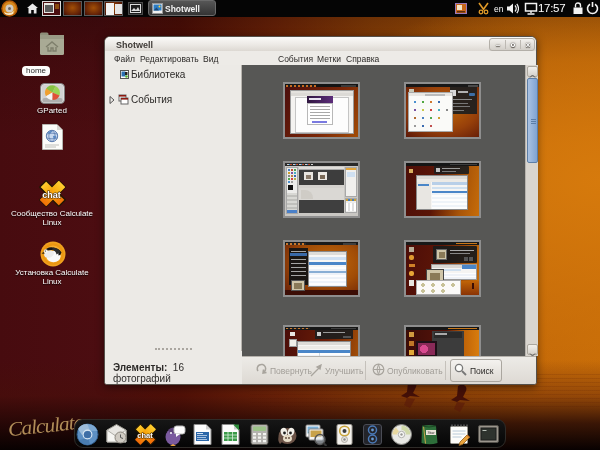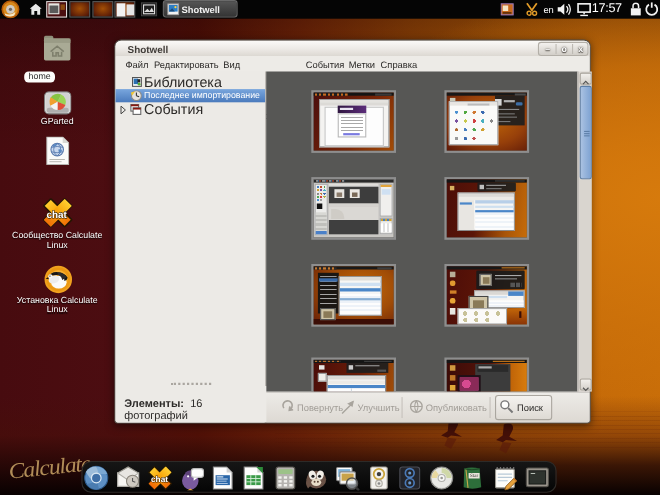--- a/index.html
+++ b/index.html
@@ -29,21 +29,21 @@
 #titlebar { position:absolute; left:0; top:0; width:431px; height:14px; border-radius:5px 5px 0 0;
   background:linear-gradient(to bottom,#fbfaf8 0%,#ece9e5 55%,#dcd8d2 100%); }
 #titlebar .t { position:absolute; left:11px; top:3px; font-size:9px; font-weight:bold; color:#403c38; }
 #wbtns { position:absolute; right:1px; top:1px; width:46px; height:13px; border-radius:3px;
   background:linear-gradient(to bottom,#f3f1ee,#d2cec8); border:1px solid #b3afa8; }
 #wbtns .b { position:absolute; top:0; width:14px; height:12px; color:#ffffff; font-size:8px; font-weight:bold; text-align:center; line-height:12px; text-shadow:0 0 2px rgba(95,90,84,1), 0 1px 1px rgba(80,76,70,1), 0 0 1px rgba(95,90,84,1); }
 #wbtns .s { position:absolute; top:1px; width:1px; height:9px; background:#bdb9b3; }
 #menubar { position:absolute; left:0; top:14px; width:431px; height:14px; background:#edebe7; }
 .mi { position:absolute; top:3px; font-size:8.5px; color:#2c2a28; }
 #sidebar { position:absolute; left:0; top:28px; width:137px; height:286px; background:#eceae6; border-right:1px solid #b8b4ae; }
-.srow { position:absolute; left:0; width:142px; height:11px; font-size:13px; color:#2c2a28; line-height:11px; white-space:nowrap; }
+.srow { position:absolute; left:0; width:142px; height:11px; font-size:10px; color:#2c2a28; line-height:11px; white-space:nowrap; }
 .srow .txt { position:absolute; left:26px; top:0; }
 #selrow { position:absolute; left:0; top:16px; width:136px; height:12px;
   background:linear-gradient(to bottom,#79a6dd,#4a7abc); color:#fff; font-size:8px; line-height:12px; white-space:nowrap; }
 #content { position:absolute; left:137px; top:28px; width:283px; height:291px; background:#575755; overflow:hidden; }
 #vscroll { position:absolute; left:420px; top:28px; width:13px; height:291px; background:#d9d5cf; border-left:1px solid #b8b4ae; }
 #statusbar { position:absolute; left:0; top:314px; width:137px; height:33px; background:#eceae6; font-size:10px; color:#2c2a28; border-radius:0 0 2px 2px; }
 #toolbar { position:absolute; left:137px; top:319px; width:294px; height:28px; border-radius:0 0 2px 0;
   background:linear-gradient(to bottom,#edebe7,#ddd9d3); border-top:1px solid #b5b1ab; }
 .tbtxt { position:absolute; top:9px; font-size:8.5px; color:#a19d97; }
 
@@ -218,28 +218,20 @@
     <div id="sidebar">
       <div class="srow" style="top:4px;">
         <svg class="abs" style="left:15px;top:1px" width="9" height="9" viewBox="0 0 9 9">
             <rect x="0.5" y="0.5" width="8" height="8" fill="#fff" stroke="#555"></rect>
             <rect x="1.5" y="1.5" width="4" height="5" fill="#2a6fb0"></rect>
             <rect x="5" y="2" width="2.5" height="3" fill="#222"></rect>
             <circle cx="6.5" cy="6.5" r="1.3" fill="#57b030"></circle>
           </svg>
         <span class="txt">Библиотека</span>
       </div>
-      <div id="selrow">
-        <svg class="abs" style="left:14px;top:1px" width="10" height="10" viewBox="0 0 10 10">
-            <circle cx="5" cy="5" r="4.5" fill="#e5e3df" stroke="#8a8a88"></circle>
-            <path d="M1 5 L0 2 L4 1 Z" fill="#f2c937"></path>
-            <path d="M5 5 L5 2 M5 5 L7.5 6" stroke="#333" stroke-width="1"></path>
-          </svg>
-        <span class="abs" style="left:26px;">Последнее импортирование</span>
-      </div>
       <div class="srow" style="top:29px;">
         <svg class="abs" style="left:4px;top:2px" width="6" height="8" viewBox="0 0 6 8">
             <path d="M1 0.5 L5 4 L1 7.5 Z" fill="none" stroke="#444" stroke-width="0.9"></path>
           </svg>
         <svg class="abs" style="left:13px;top:0px" width="11" height="11" viewBox="0 0 11 11">
             <rect x="1" y="1" width="7" height="6" fill="#fff" stroke="#666"></rect>
             <rect x="1" y="1" width="7" height="1.6" fill="#8b1a10"></rect>
             <rect x="3" y="4" width="7" height="6" fill="#fff" stroke="#666"></rect>
             <rect x="3" y="4" width="7" height="1.6" fill="#8b1a10"></rect>
           </svg>

